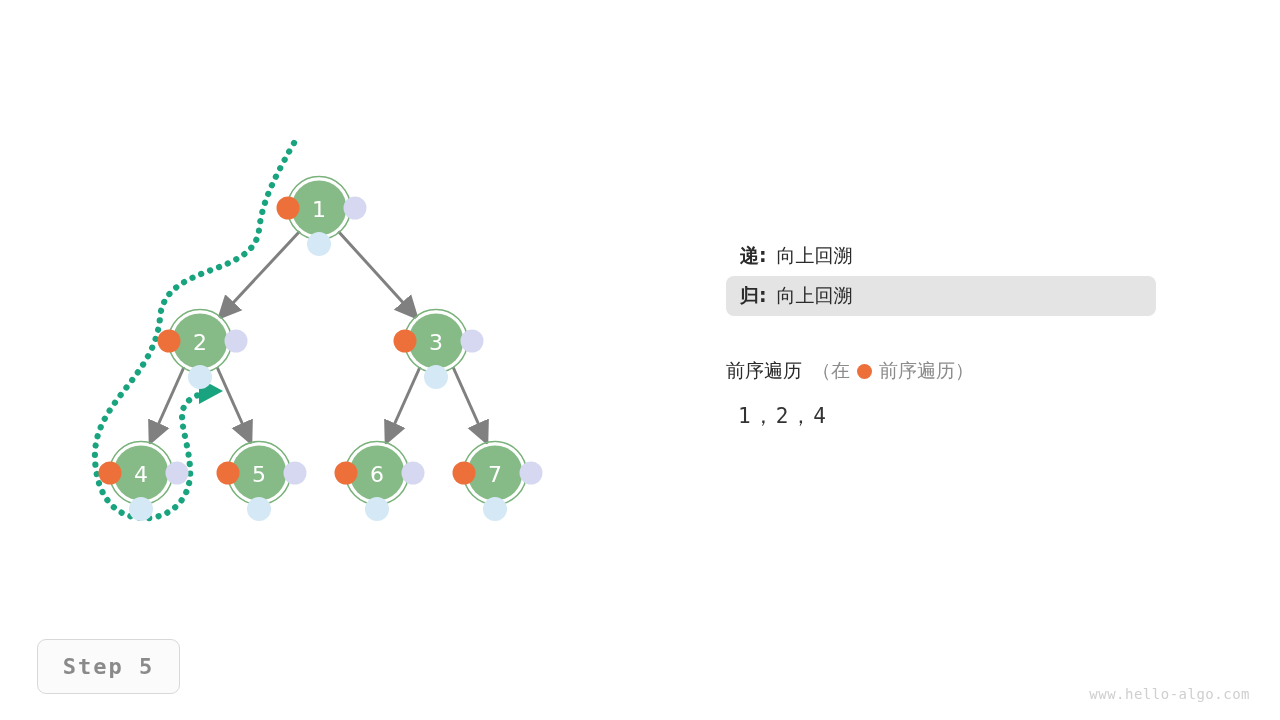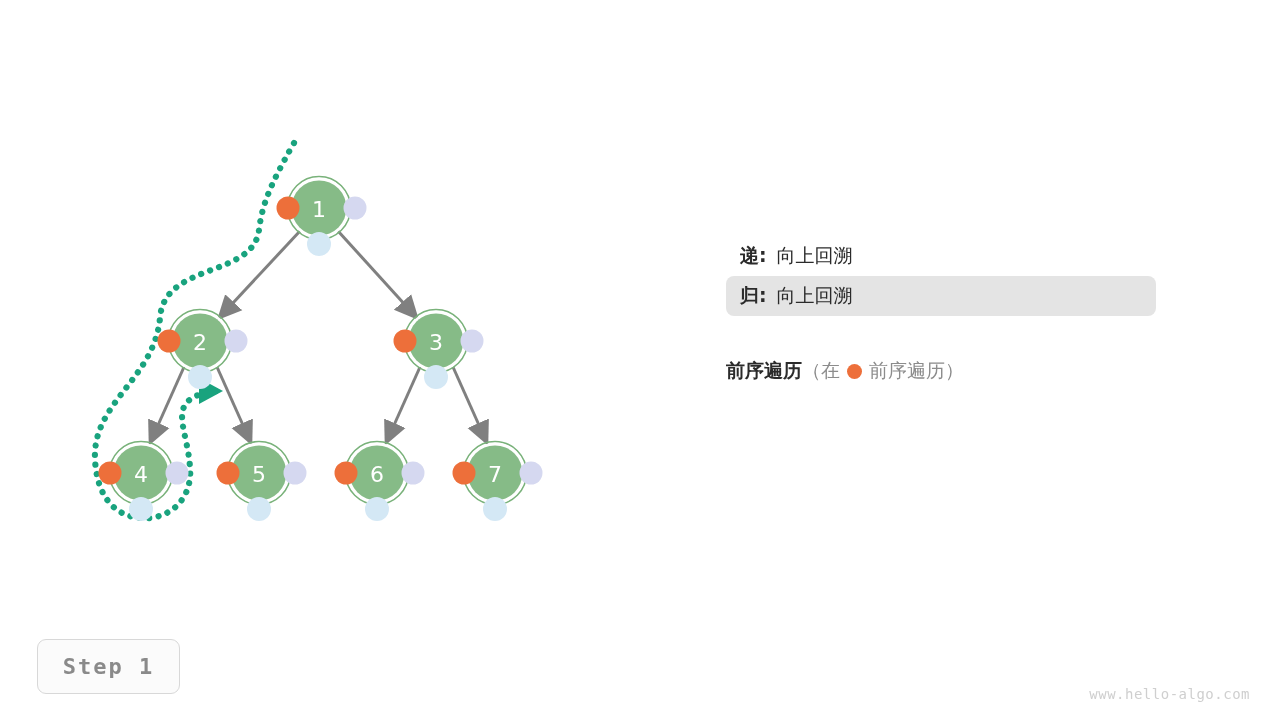--- a/index.html
+++ b/index.html
@@ -72,21 +72,22 @@
     width: 460px;
   }
   .traversal-title-line {
     display: flex;
     align-items: center;
     font-size: 19px;
     color: #2b2b2b;
     white-space: nowrap;
   }
   .traversal-title {
-    font-weight: bold;
+    font-weight: normal;
+    margin-right: 10px;
   }
   .paren {
     color: #8c8c8c;
     font-weight: normal;
   }
   .inline-dot {
     display: inline-block;
     width: 15px;
     height: 15px;
     border-radius: 50%;
@@ -250,23 +251,24 @@
     </div>
   </div>
 
   <div id="traversal-block">
     <div class="traversal-title-line">
       <span class="traversal-title">前序遍历</span>
       <span class="paren">（在</span>
       <span class="inline-dot"></span>
       <span class="paren">前序遍历）</span>
     </div>
+    <div class="traversal-values">1，2，4</div>
   </div>
 
   <div id="step-badge">
-    <span>Step 1</span>
+    <span>Step 5</span>
   </div>
 
   <div id="watermark">
     <span>www.hello-algo.com</span>
   </div>
 
 </div>
 
 </body></html>

